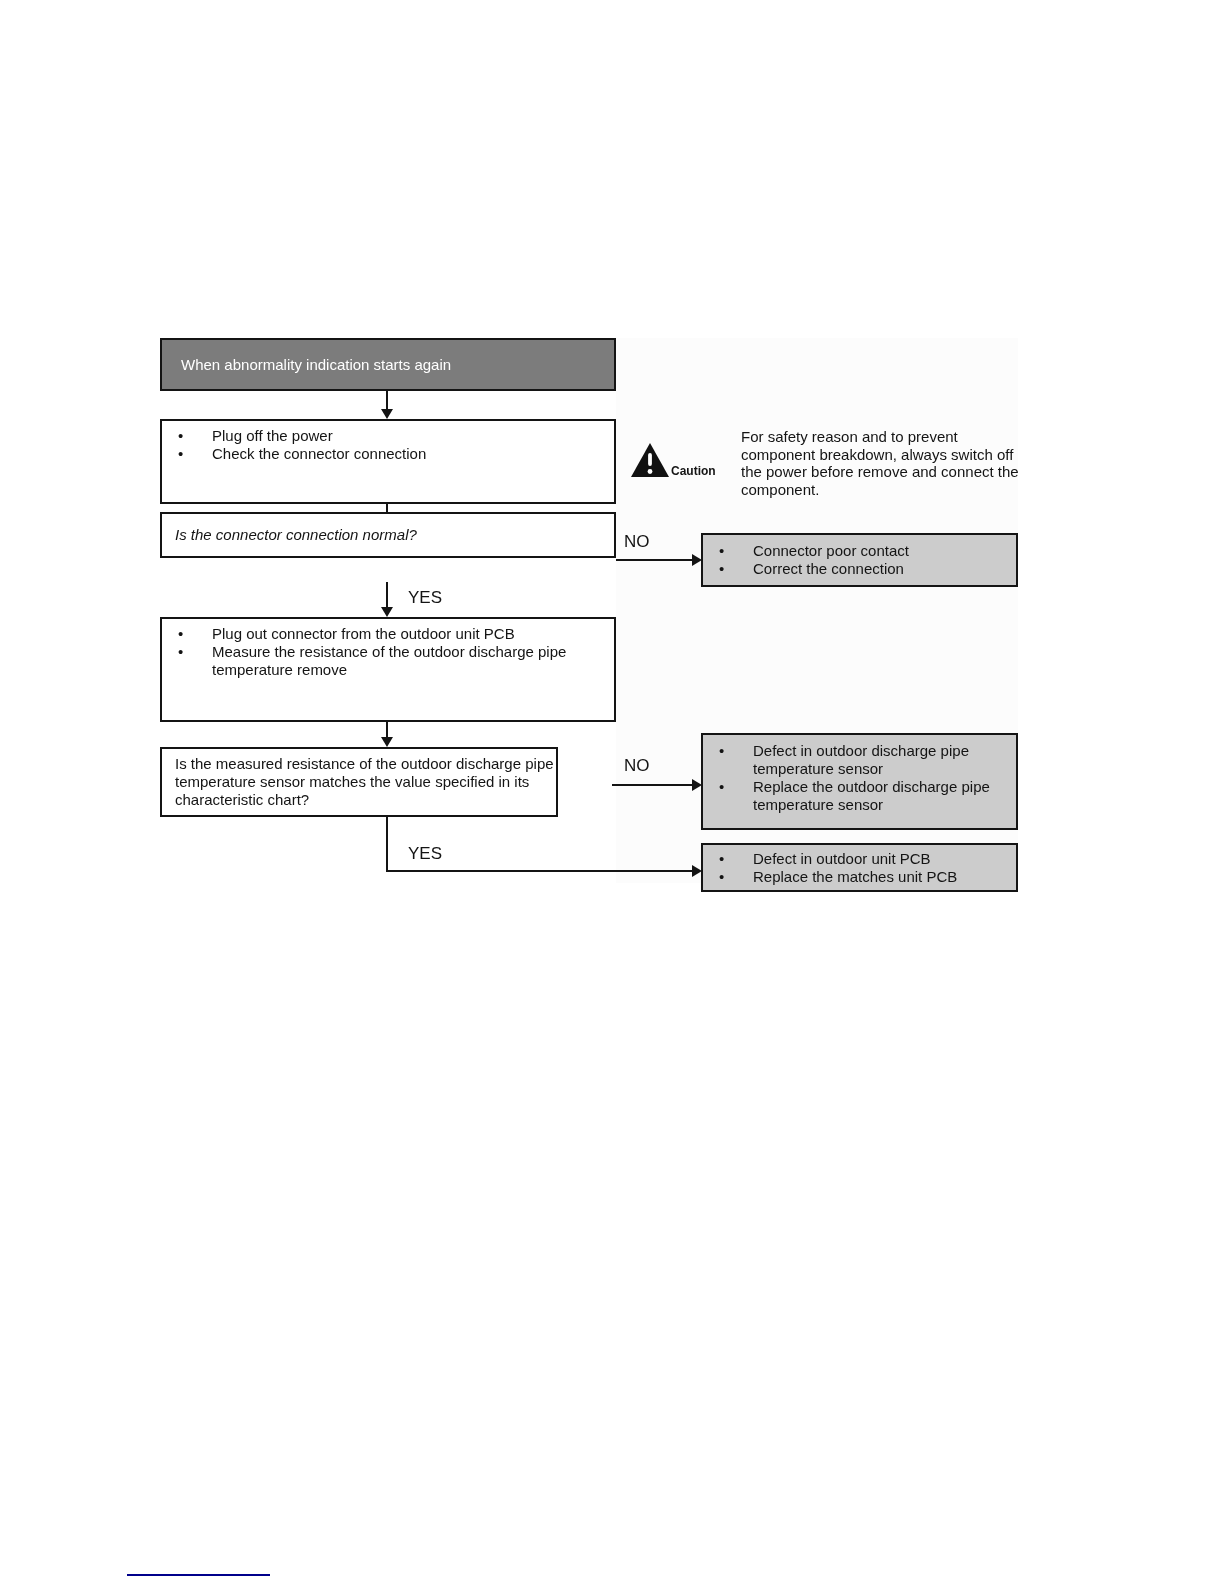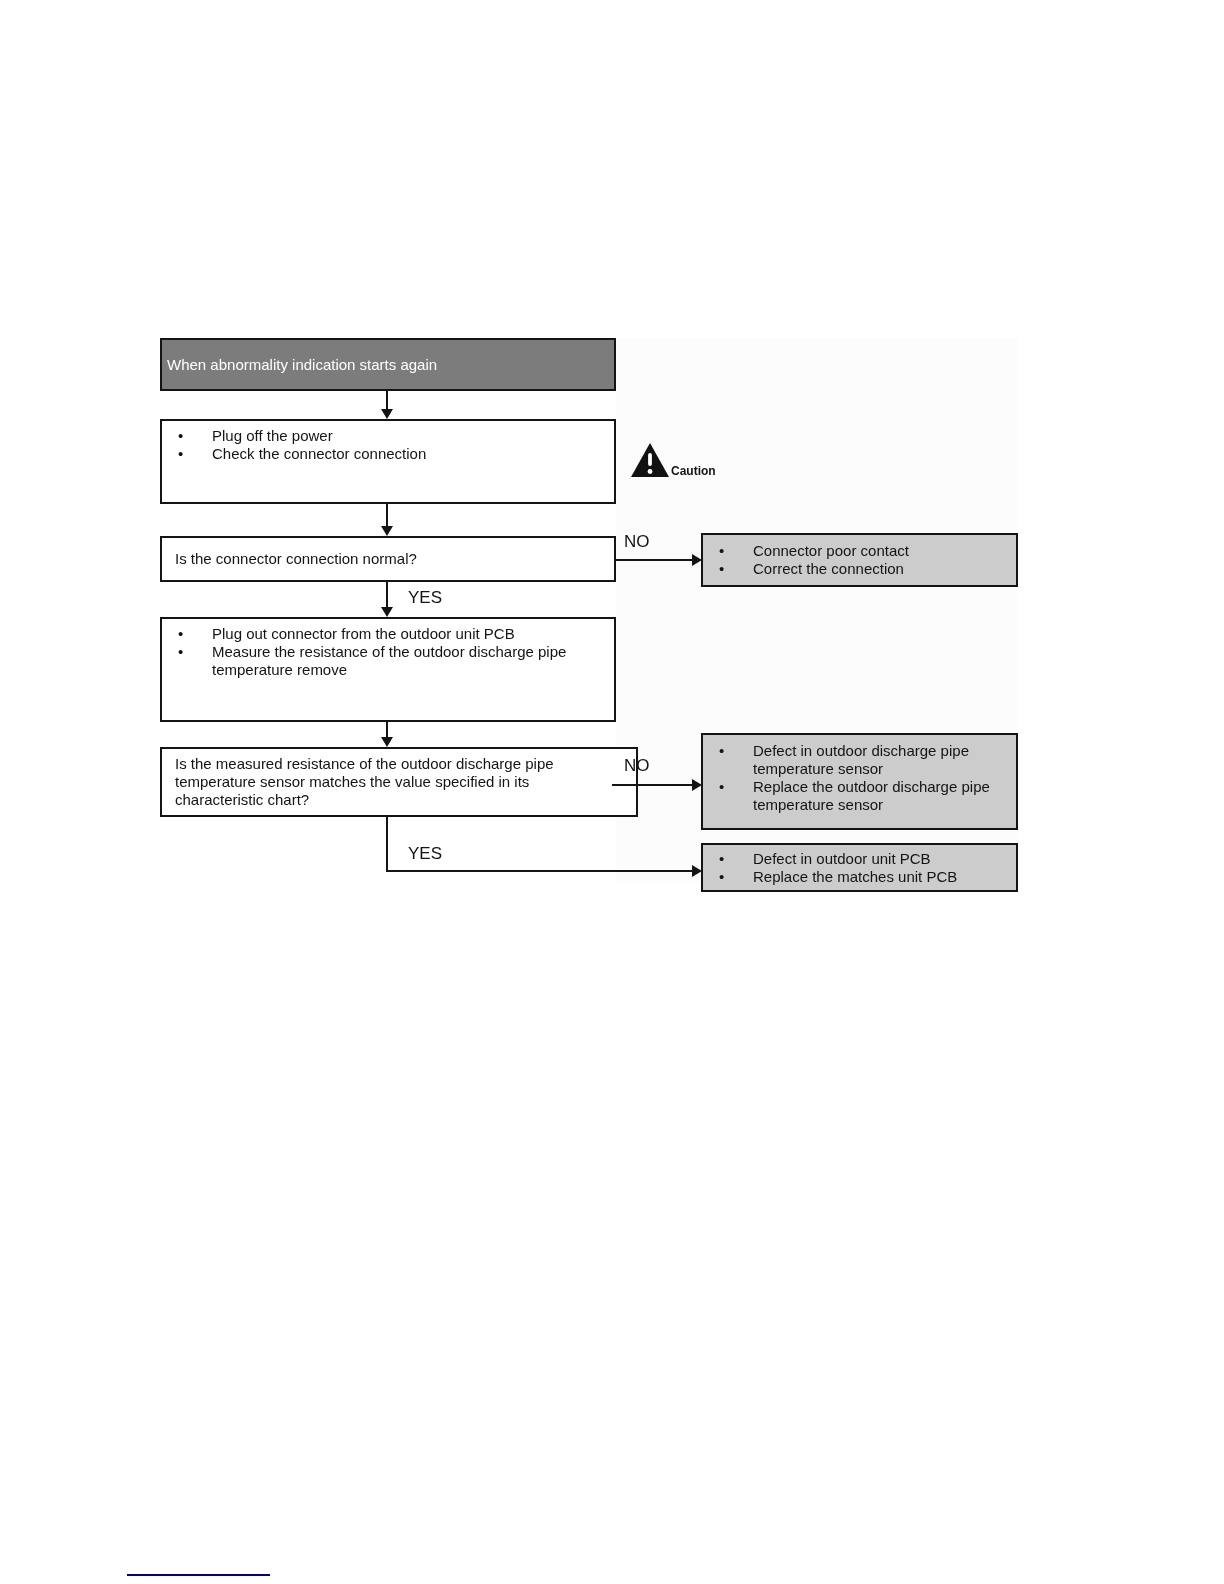--- a/index.html
+++ b/index.html
@@ -18,21 +18,21 @@
   .node{
     position:absolute;
     box-sizing:border-box;
     border:2px solid #141414;
     font-size:15px;line-height:18px;
     color:#141414;
   }
   .node.start{
     background:#7c7c7c;color:#ffffff;
     display:flex;align-items:center;
-    padding-left:5px;
+    padding-left:19px;
   }
   .node.process{background:#ffffff;padding:6px 8px 0 13px;}
   .node.decision{background:#ffffff;display:flex;align-items:center;padding-left:13px;}
   .node.result{background:#cccccc;padding:7px 8px 0 13px;}
   .brow{display:flex;}
   .bullet{width:34px;flex:0 0 34px;padding-left:3px;}
   .btext{flex:1;}
   .vline{position:absolute;width:2px;background:#141414;}
   .hline{position:absolute;height:2px;background:#141414;}
   .arrow-down{
@@ -88,25 +88,26 @@
   </div>
 
   <div class="caution-icon">
     <svg width="40" height="37" viewBox="0 0 40 37">
       <path d="M20 1 L39 35 L1 35 Z" fill="#111111"></path>
       <rect x="18.1" y="11" width="3.8" height="13" rx="1.9" fill="#ffffff"></rect>
       <circle cx="20" cy="29.5" r="2.4" fill="#ffffff"></circle>
     </svg>
   </div>
   <div class="caution-label">Caution</div>
+  <div class="caution-note">For safety reason and to prevent component breakdown, always switch off the power before remove and connect the component.</div>
 
   <div class="vline" style="left:386px;top:504px;height:23px;"></div>
   <div class="arrow-down" style="left:381px;top:526px;"></div>
 
-  <div class="node decision" style="left:160px;top:536px;width:456px;height:46px;">
+  <div class="node decision" style="left:160px;top:512px;width:456px;height:46px;font-style:italic;">
     <span>Is the connector connection normal?</span>
   </div>
 
   <div class="edge-label" style="left:624px;top:534px;">NO</div>
   <div class="hline" style="left:616px;top:559px;width:76px;"></div>
   <div class="arrow-right" style="left:692px;top:554px;"></div>
 
   <div class="node result" style="left:701px;top:533px;width:317px;height:54px;">
     <div class="brow">
       <span class="bullet">•</span>
@@ -129,21 +130,21 @@
     </div>
     <div class="brow">
       <span class="bullet">•</span>
       <span class="btext">Measure the resistance of the outdoor discharge pipe temperature remove</span>
     </div>
   </div>
 
   <div class="vline" style="left:386px;top:722px;height:16px;"></div>
   <div class="arrow-down" style="left:381px;top:737px;"></div>
 
-  <div class="node decision" style="left:160px;top:747px;width:478px;height:70px;">
+  <div class="node decision" style="left:160px;top:747px;width:398px;height:70px;">
     <span style="width:412px;">Is the measured resistance of the outdoor discharge pipe temperature sensor matches the value specified in its characteristic chart?</span>
   </div>
 
   <div class="edge-label" style="left:624px;top:758px;">NO</div>
   <div class="hline" style="left:612px;top:784px;width:80px;"></div>
   <div class="arrow-right" style="left:692px;top:779px;"></div>
 
   <div class="node result" style="left:701px;top:733px;width:317px;height:97px;">
     <div class="brow">
       <span class="bullet">•</span>

